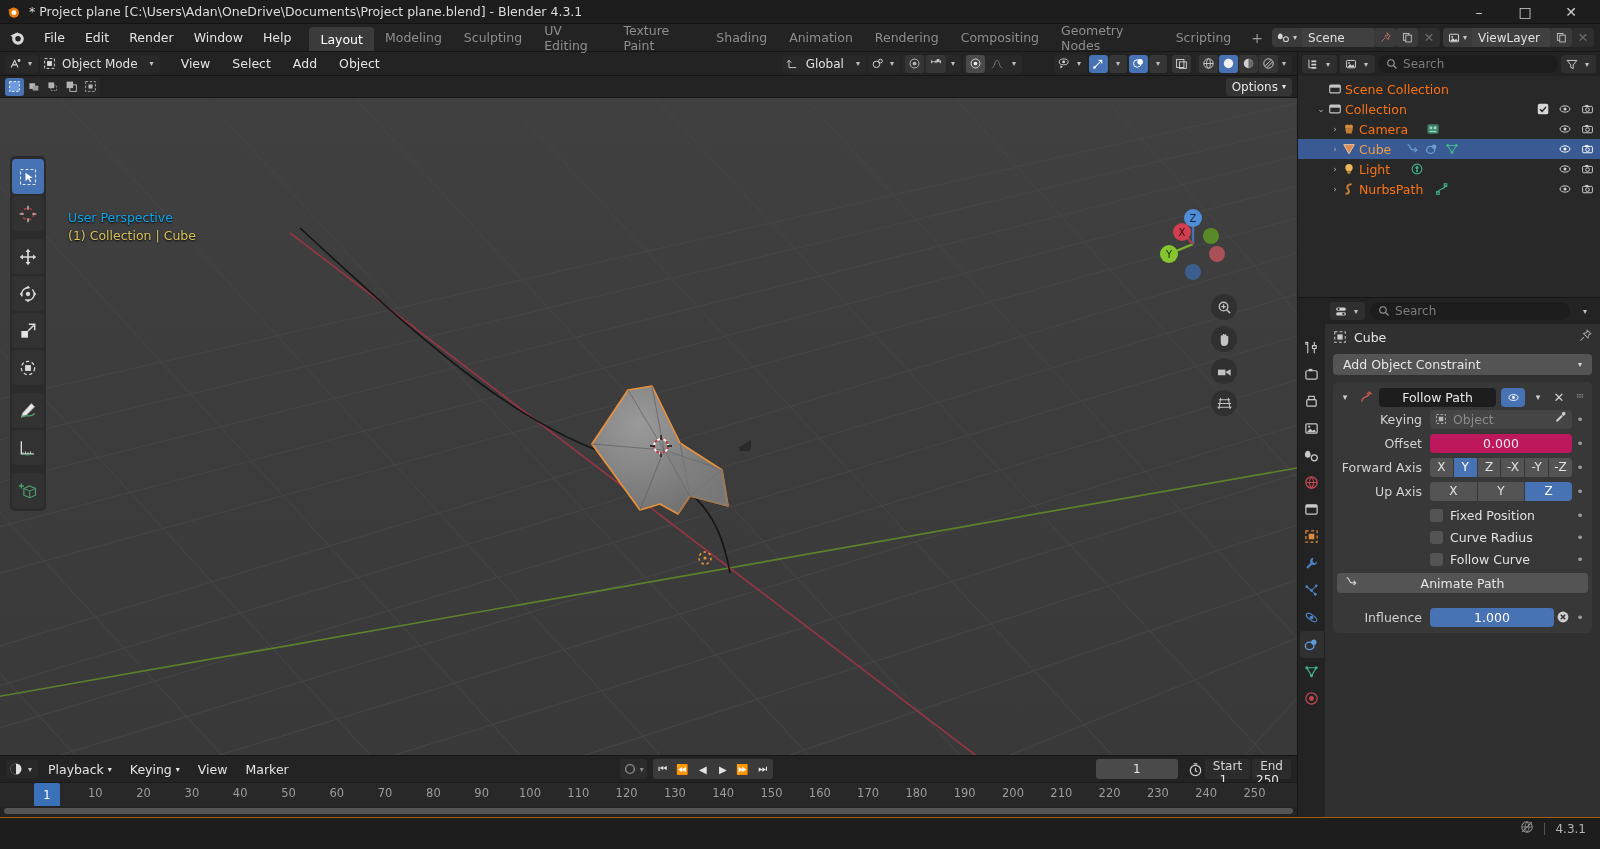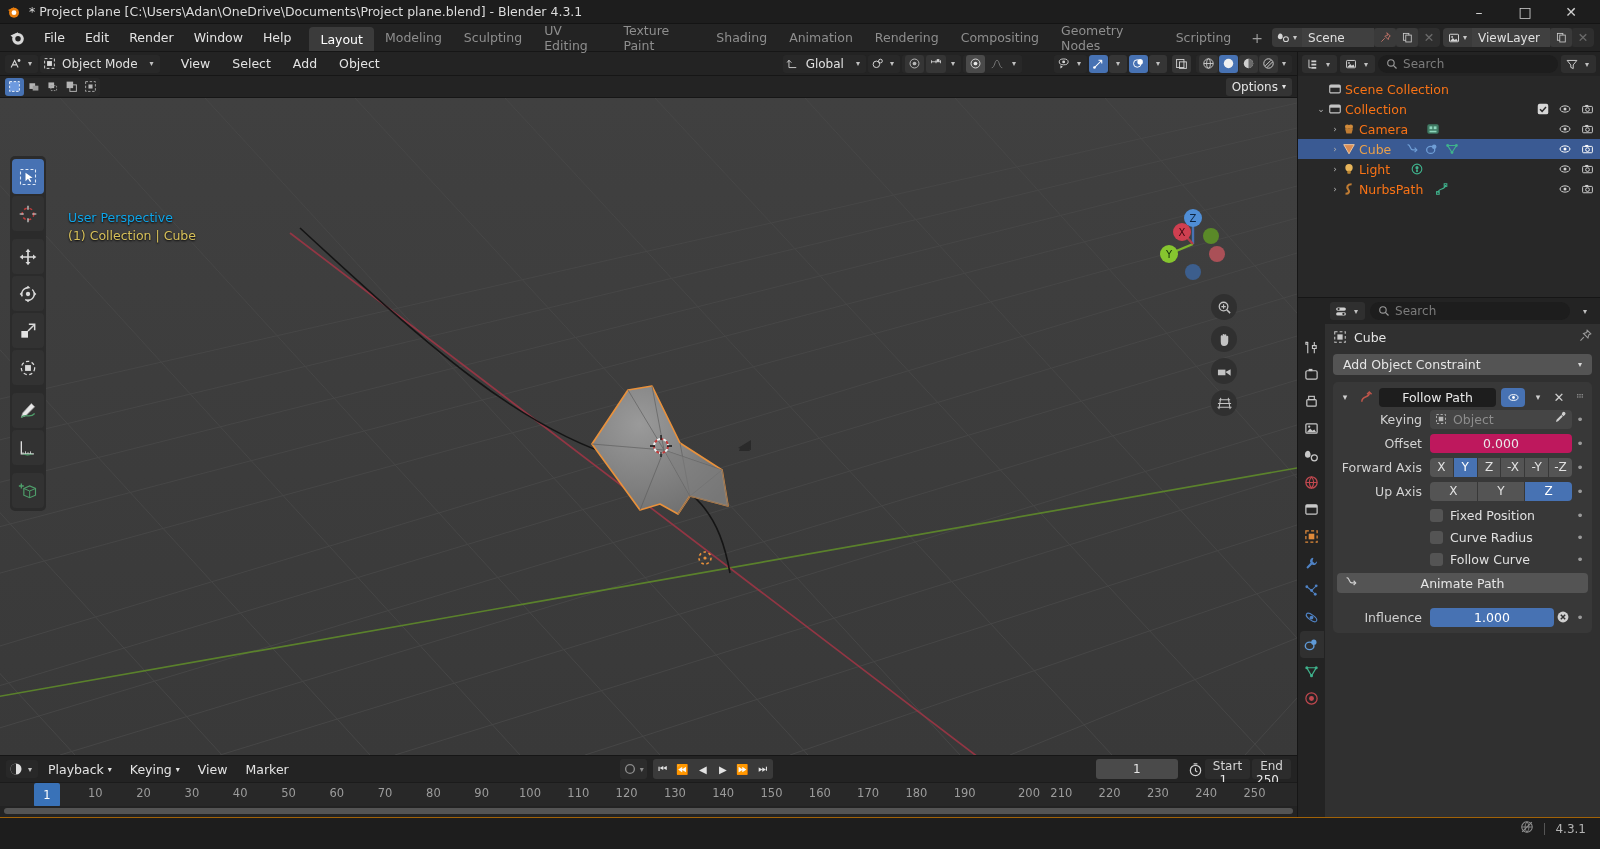--- a/index.html
+++ b/index.html
@@ -721,21 +721,21 @@
           <div class="tick" style="left: 530px;">100</div>
           <div class="tick" style="left: 578.3px;">110</div>
           <div class="tick" style="left: 626.6px;">120</div>
           <div class="tick" style="left: 674.9px;">130</div>
           <div class="tick" style="left: 723.2px;">140</div>
           <div class="tick" style="left: 771.5px;">150</div>
           <div class="tick" style="left: 819.8px;">160</div>
           <div class="tick" style="left: 868.1px;">170</div>
           <div class="tick" style="left: 916.4px;">180</div>
           <div class="tick" style="left: 964.7px;">190</div>
-          <div class="tick" style="left: 1013px; margin-left: 16px;">200</div>
+          <div class="tick" style="left: 1013px;">200</div>
           <div class="tick" style="left: 1061.3px;">210</div>
           <div class="tick" style="left: 1109.6px;">220</div>
           <div class="tick" style="left: 1157.9px;">230</div>
           <div class="tick" style="left: 1206.2px;">240</div>
           <div class="tick" style="left: 1254.5px;">250</div>
           <div id="tl-playhead" style="left: 34px;">1</div>
         </div>
       <div id="tl-scroll">
           <div class="bar"></div>
         </div>

